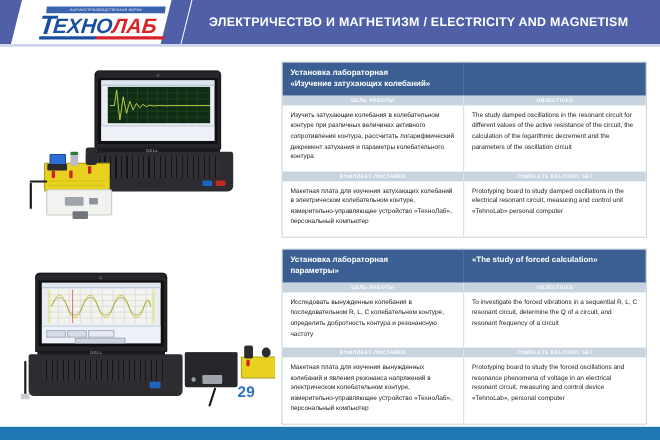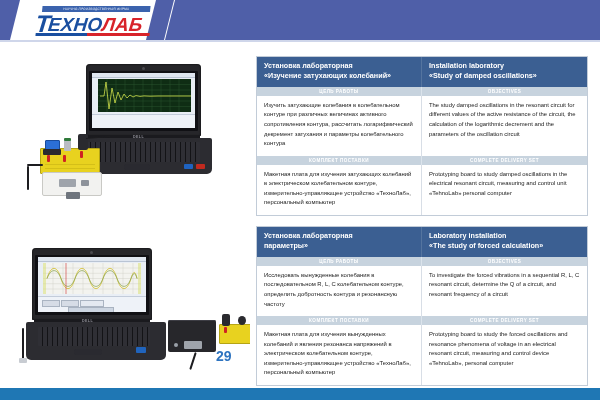--- a/index.html
+++ b/index.html
@@ -169,20 +169,21 @@
   }
 </style>
 </head>
 <body>
 
 <div class="page">
 
   <div class="header-band">
     <div class="header-white-wedge"></div>
     <div class="header-wedge-edge"></div>
+    <div class="header-title">ЭЛЕКТРИЧЕСТВО И МАГНЕТИЗМ / ELECTRICITY AND MAGNETISM</div>
   </div>
   <div class="header-underline"></div>
 
   <div class="logo">
     <div class="logo-tag">
       <span>НАУЧНО-ПРОИЗВОДСТВЕННАЯ ФИРМА</span>
     </div>
     <div class="logo-main">
       <span class="logo-t">Т</span>
       <span class="logo-bluepart">ЕХНО</span>
@@ -316,24 +317,20 @@
 
     <div class="page-number" style="left:200px;top:120px;">29</div>
   </div>
 
   <div class="table table-1">
     <div class="tbl-head">
       <div class="cell left">
         <div>Установка лабораторная</div>
         <div>«Изучение затухающих колебаний»</div>
       </div>
-      <div class="cell right">
-        <div>Installation laboratory</div>
-        <div>«Study of damped oscillations»</div>
-      </div>
     </div>
 
     <div class="tbl-sub">
       <div class="cell left">ЦЕЛЬ РАБОТЫ</div>
       <div class="cell right">OBJECTIVES</div>
     </div>
     <div class="tbl-body">
       <div class="cell left">Изучить затухающие колебания в колебательном контуре при различных величинах активного сопротивления контура, рассчитать логарифмический декремент затухания и параметры колебательного контура</div>
       <div class="cell right">The study damped oscillations in the resonant circuit for different values of the active resistance of the circuit, the calculation of the logarithmic decrement and the parameters of the oscillation circuit</div>
     </div>
@@ -348,21 +345,20 @@
     </div>
   </div>
 
   <div class="table table-2">
     <div class="tbl-head">
       <div class="cell left">
         <div>Установка лабораторная</div>
         <div>параметры»</div>
       </div>
       <div class="cell right">
-        <div>Laboratory installation</div>
         <div>«The study of forced calculation»</div>
       </div>
     </div>
 
     <div class="tbl-sub">
       <div class="cell left">ЦЕЛЬ РАБОТЫ</div>
       <div class="cell right">OBJECTIVES</div>
     </div>
     <div class="tbl-body">
       <div class="cell left">Исследовать вынужденные колебания в последовательном R, L, C колебательном контуре, определить добротность контура и резонансную частоту</div>

